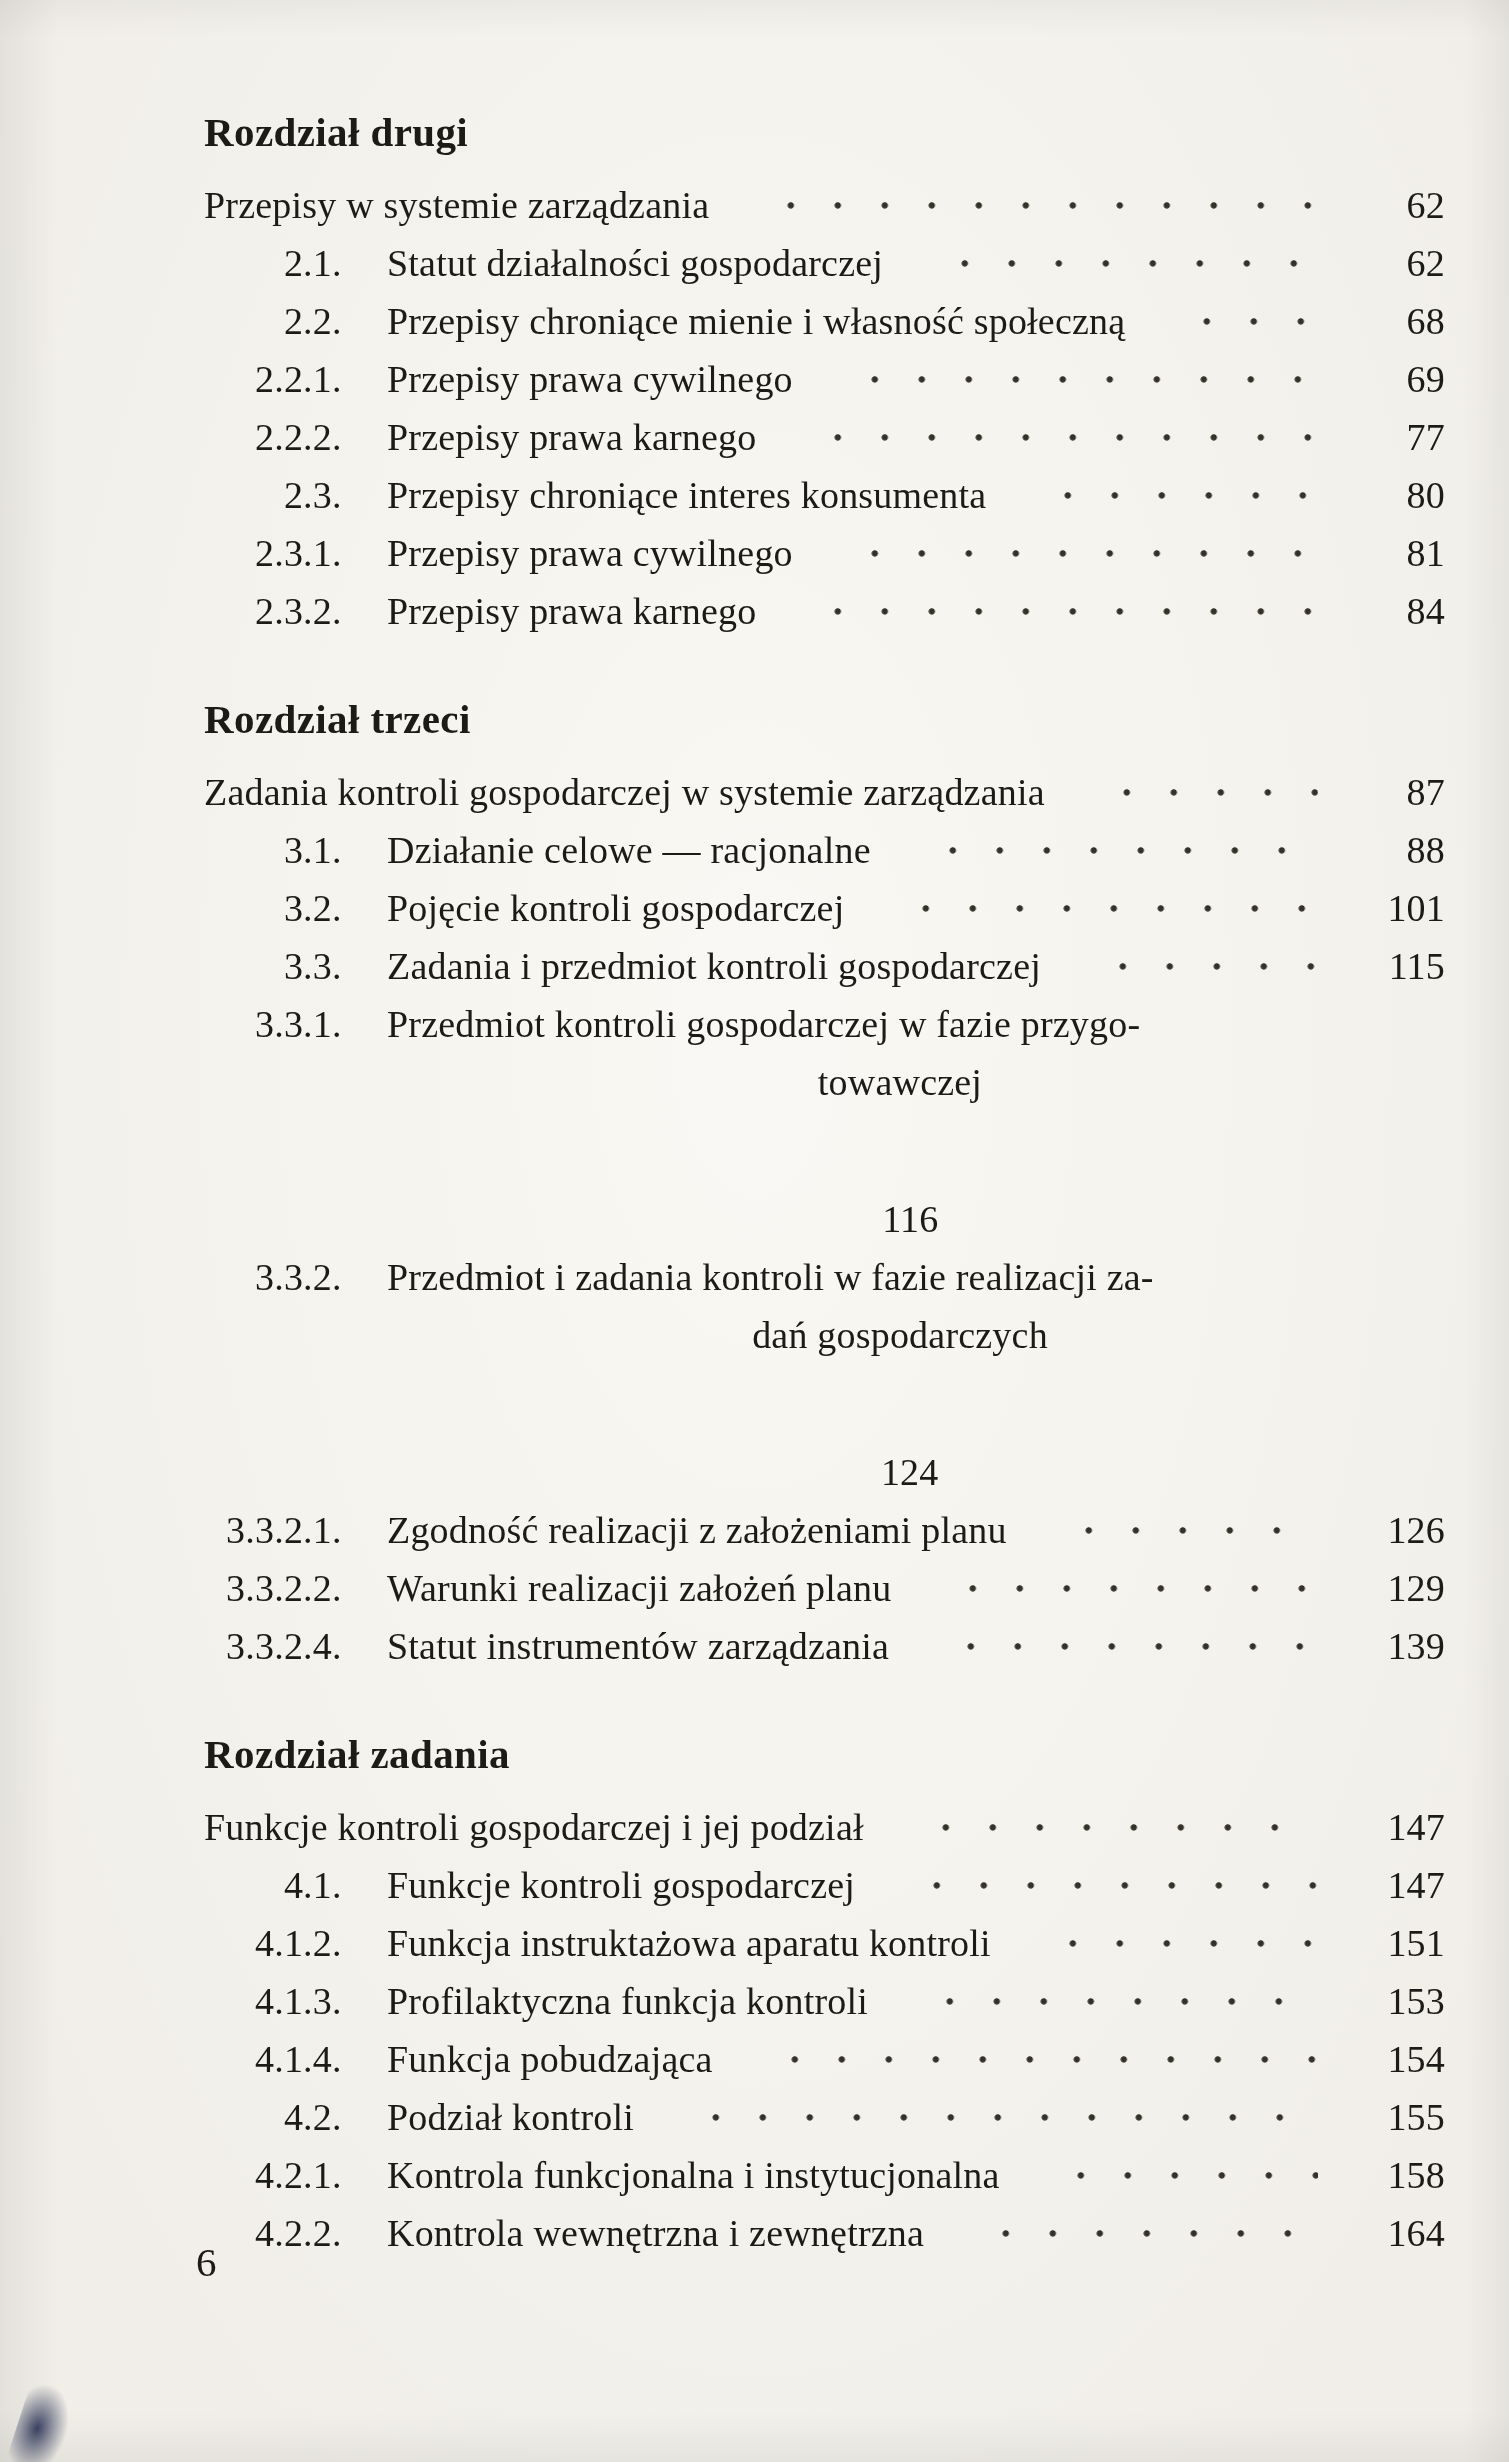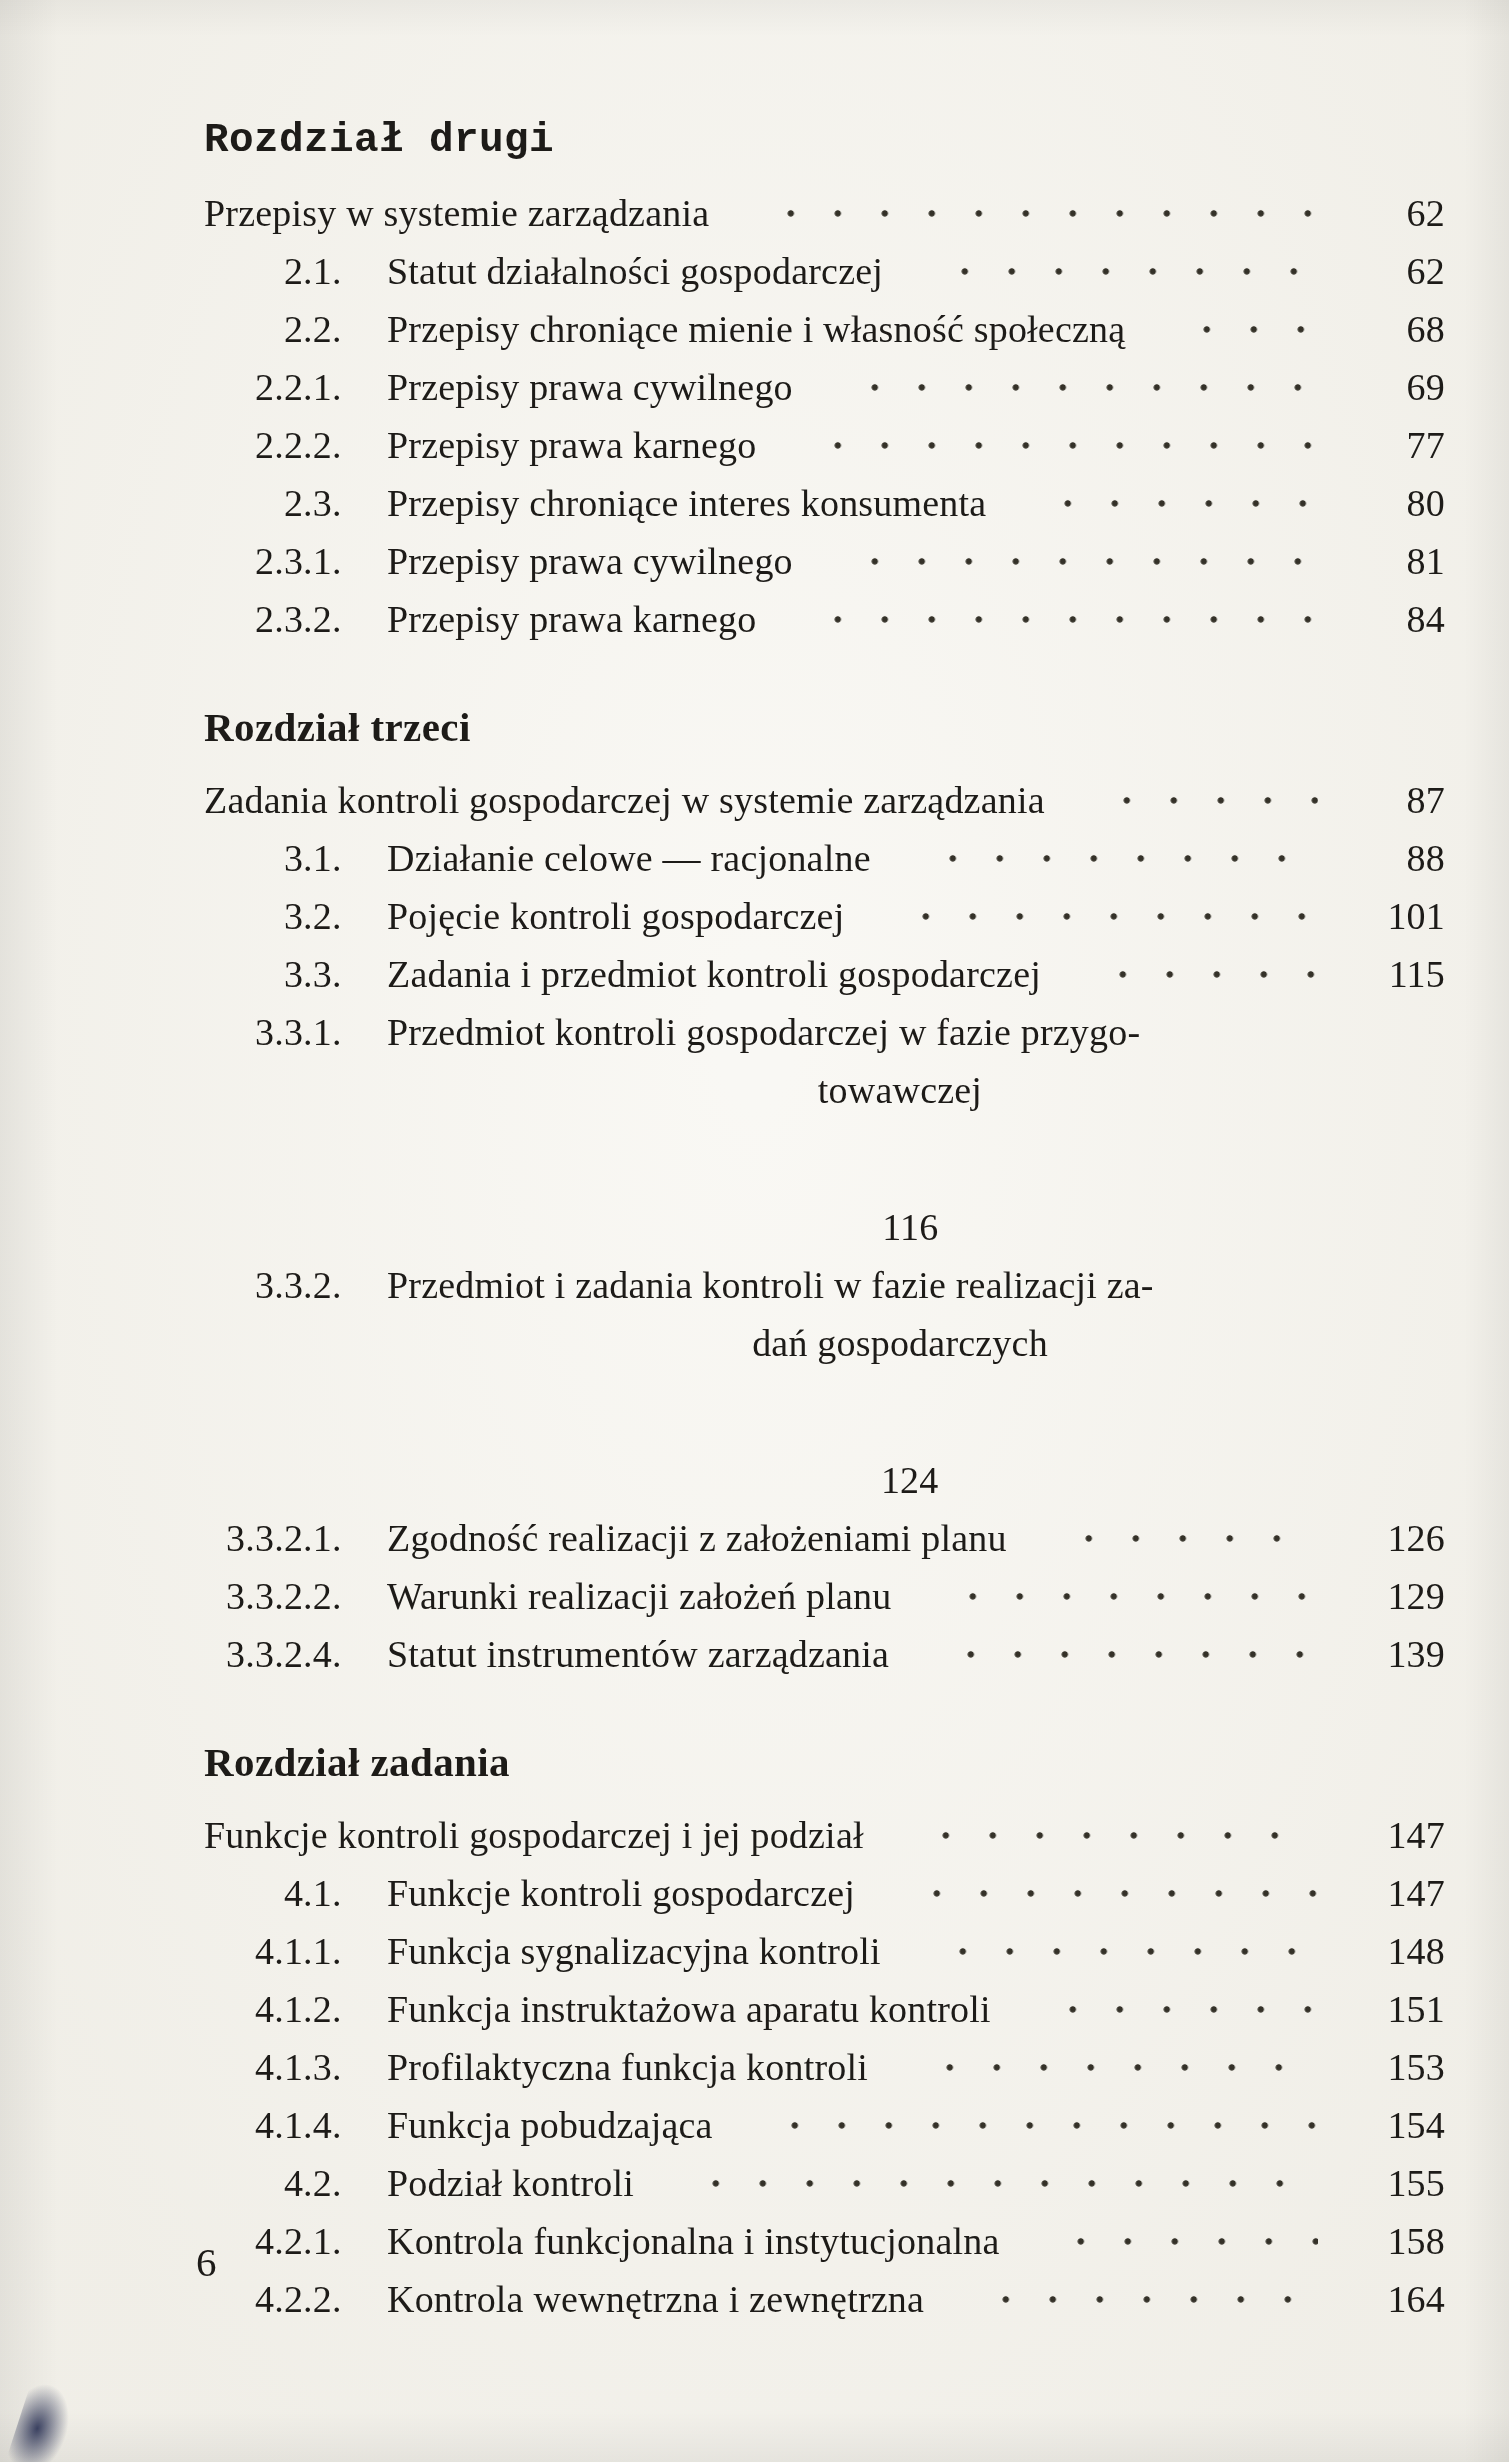--- a/index.html
+++ b/index.html
@@ -30,21 +30,21 @@
     position: absolute;
     left: 204px; right: 65px; top: 98px;
   }
   .section-heading {
     font-size: 41px;
     font-weight: bold;
     line-height: 52px;
     letter-spacing: 0.4px;
     margin: 58px 0 23px 0;
   }
-  .toc > .section:first-child .section-heading { margin-top: 16px; font-family: Liberation Mono, monospace; }
+  .toc > .section:first-child .section-heading { margin-top: 8px; }
   .line {
     display: flex;
     align-items: center;
     font-size: 38px;
     line-height: 48px;
     margin-bottom: 10px;
     letter-spacing: 0.2px;
     gap: 32px;
   }
   .num {
@@ -249,28 +249,20 @@
         <div class="entry">
           <div class="line">
             <span class="num">4.1.</span>
             <span class="text">Funkcje kontroli gospodarczej</span>
             <span class="leader"></span>
             <span class="pagenum">147</span>
           </div>
         </div>
         <div class="entry">
           <div class="line">
-            <span class="num">4.1.1.</span>
-            <span class="text">Funkcja sygnalizacyjna kontroli</span>
-            <span class="leader"></span>
-            <span class="pagenum">148</span>
-          </div>
-        </div>
-        <div class="entry">
-          <div class="line">
             <span class="num">4.1.2.</span>
             <span class="text">Funkcja instruktażowa aparatu kontroli</span>
             <span class="leader"></span>
             <span class="pagenum">151</span>
           </div>
         </div>
         <div class="entry">
           <div class="line">
             <span class="num">4.1.3.</span>
             <span class="text">Profilaktyczna funkcja kontroli</span>

